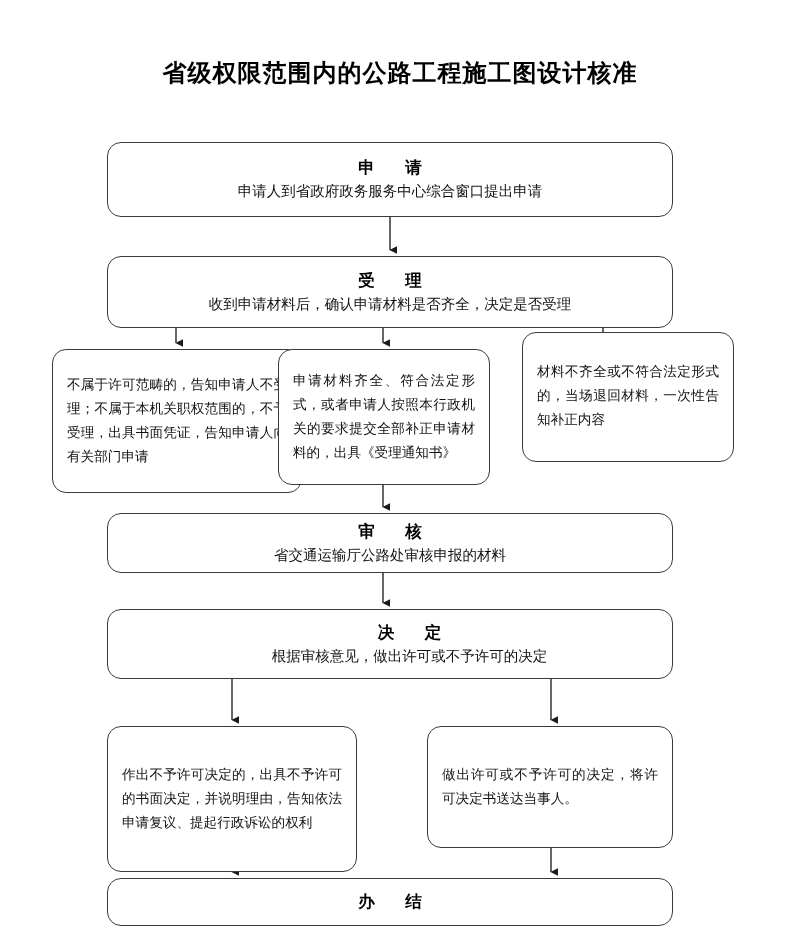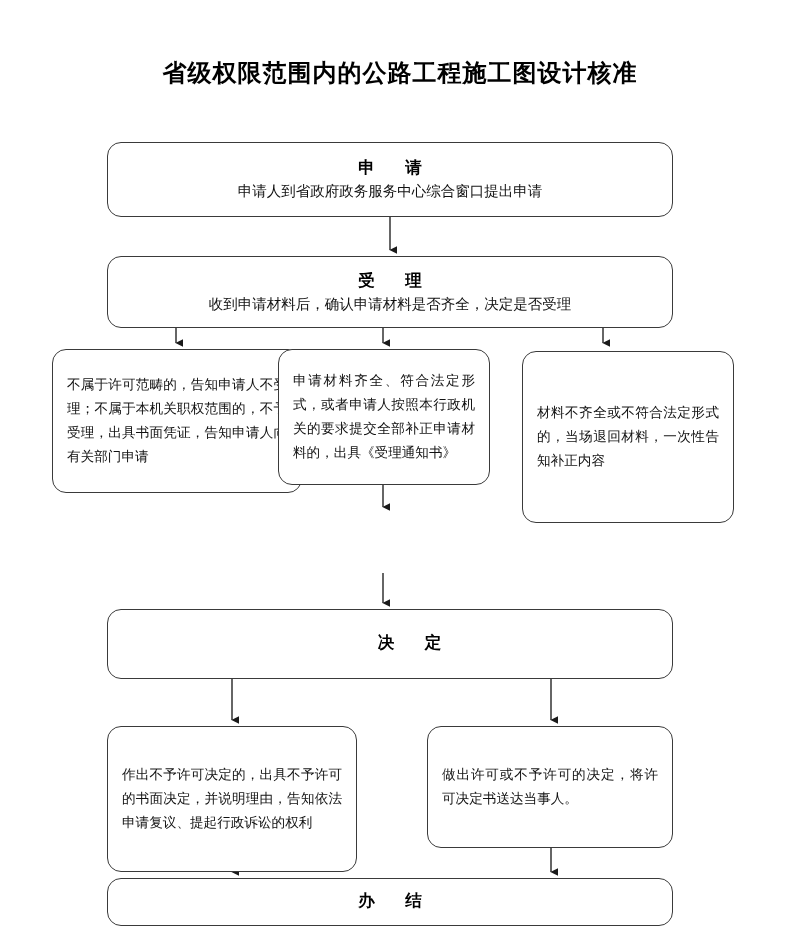--- a/index.html
+++ b/index.html
@@ -74,26 +74,26 @@
   }
   .node.terminal .node-heading {
     margin-bottom: 0;
   }
 
   
   #node-apply      { left: 107px; top: 138px;  width: 566px; height: 75px; }
   #node-accept     { left: 107px; top: 252px;  width: 566px; height: 72px; }
   #node-branch-1   { left: 52px;  top: 345px;  width: 250px; height: 144px; }
   #node-branch-2   { left: 278px; top: 345px;  width: 212px; height: 136px; align-items: flex-end; }
-  #node-branch-3   { left: 522px; top: 347px;  width: 212px; height: 172px; }
+  #node-branch-3   { left: 522px; top: 328px;  width: 212px; height: 130px; font-family: Liberation Mono, monospace; }
   #node-review     { left: 107px; top: 509px;  width: 566px; height: 60px; }
   #node-decision   { left: 107px; top: 605px;  width: 566px; height: 70px; padding-left: 39px; }
   #node-refuse     { left: 107px; top: 722px;  width: 250px; height: 146px; }
   #node-approve    { left: 427px; top: 722px;  width: 246px; height: 122px; }
-  #node-complete   { left: 107px; top: 874px;  width: 566px; height: 48px; font-family: Liberation Mono, monospace; }
+  #node-complete   { left: 107px; top: 874px;  width: 566px; height: 48px; }
 
   .branch-text {
     font-size: 13.6px;
     line-height: 1.76;
     padding: 0 14px;
     width: 100%;
     box-sizing: border-box;
     text-align: justify;
     text-align-last: left;
     color: #111111;
@@ -148,23 +148,28 @@
   </div>
 
   <div class="node" id="node-branch-2">
     <div class="branch-text">申请材料齐全、符合法定形式，或者申请人按照本行政机关的要求提交全部补正申请材料的，出具《受理通知书》</div>
   </div>
 
   <div class="node" id="node-branch-3">
     <div class="branch-text">材料不齐全或不符合法定形式的，当场退回材料，一次性告知补正内容</div>
   </div>
 
+  <div class="node stage" id="node-review">
+    <div class="node-heading">审　核</div>
+    <div class="node-sub">省交通运输厅公路处审核申报的材料</div>
+  </div>
 
   <div class="node stage" id="node-decision">
     <div class="node-heading">决　定</div>
+    <div class="node-sub">根据审核意见，做出许可或不予许可的决定</div>
   </div>
 
   <div class="node" id="node-refuse">
     <div class="branch-text">作出不予许可决定的，出具不予许可的书面决定，并说明理由，告知依法申请复议、提起行政诉讼的权利</div>
   </div>
 
   <div class="node" id="node-approve">
     <div class="branch-text">做出许可或不予许可的决定，将许可决定书送达当事人。</div>
   </div>
 

